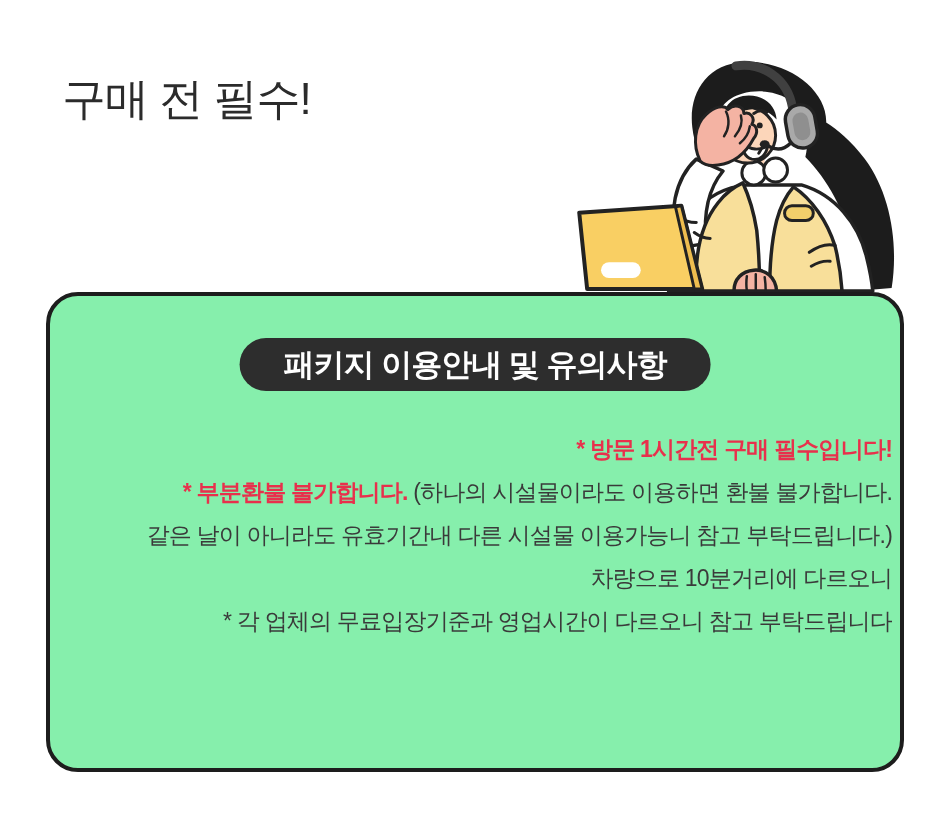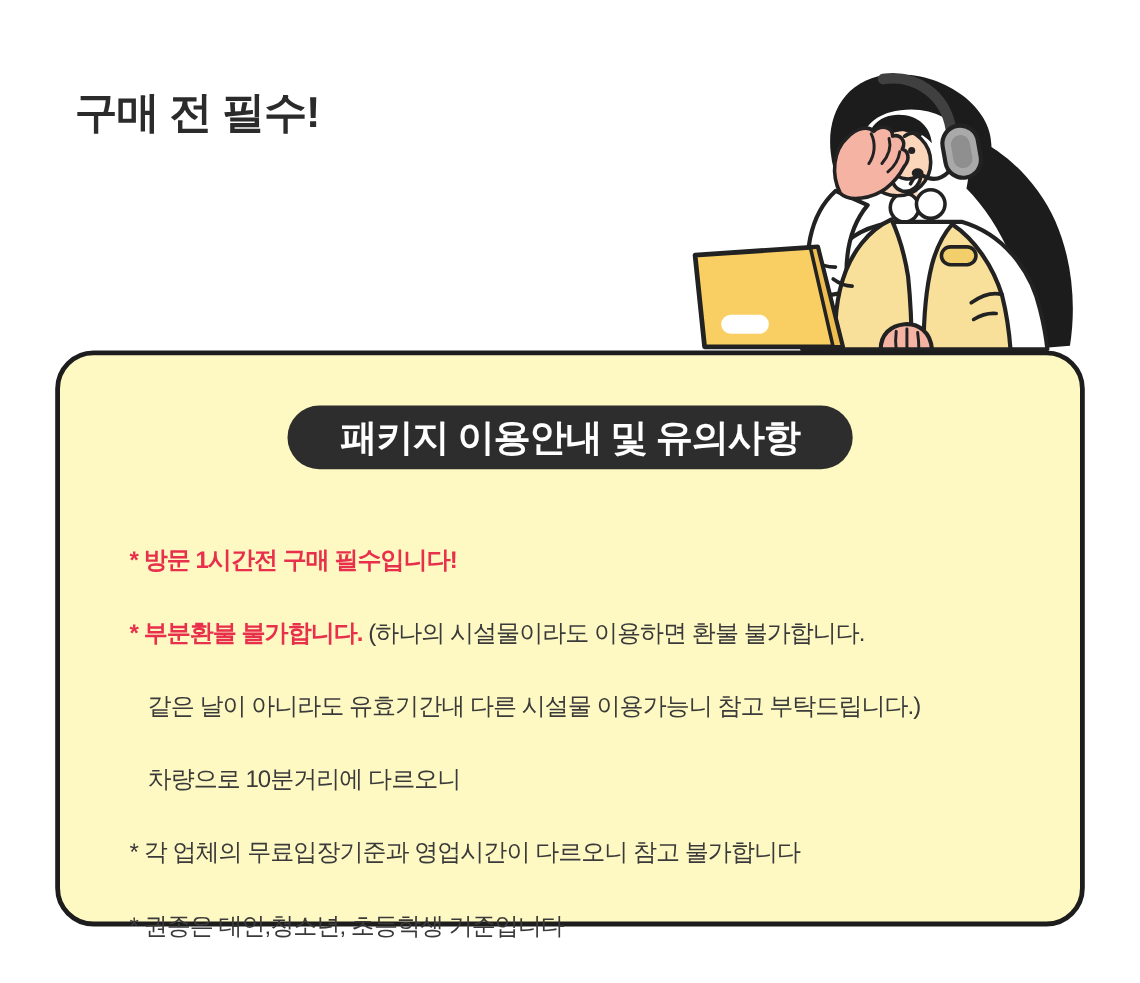--- a/index.html
+++ b/index.html
@@ -2,42 +2,42 @@
 <html><head>
 <meta charset="utf-8">
 <style>
   html,body{margin:0;padding:0;background:#fff;}
   .canvas{
     position:relative;width:950px;height:819px;background:#ffffff;overflow:hidden;
     font-family:"Liberation Sans",sans-serif;
   }
   .kicker{
     position:absolute;left:62px;top:70px;
-    font-size:36px;font-weight:bold;color:#2b2b2b;letter-spacing:-1px;
+    font-size:44px;font-weight:normal;color:#2b2b2b;letter-spacing:-1px;
   }
   .title{
     position:absolute;left:52px;top:104px;
     font-family:"DejaVu Sans",sans-serif;
     font-size:134px;font-weight:bold;color:#2b2b2b;letter-spacing:-5px;line-height:1.08;
   }
   .illustration{position:absolute;left:548px;top:50px;width:360px;height:243px;}
   .notice-box{
     position:absolute;left:46px;top:292px;width:858px;height:480px;box-sizing:border-box;
-    border:4px solid #1d1d1d;border-radius:32px;background:#fef9c3;
+    border:4px solid #1d1d1d;border-radius:32px;background:#86efac;
   }
   .badge{
     position:absolute;left:50%;top:42px;transform:translateX(-50%);
     background:#2d2d2d;color:#ffffff;border-radius:27px;
     height:53px;line-height:53px;padding:0 44px;white-space:nowrap;
     font-size:31px;font-weight:bold;letter-spacing:-1px;
   }
   .notice-list{position:absolute;left:40px;top:132px;right:8px;overflow:hidden;}
   .line{
-    margin:18px;font-size:20px;line-height:43px;color:#3a3a3a;
-    letter-spacing:-0.8px;white-space:nowrap;
+    margin:0;font-size:23px;line-height:43px;color:#3a3a3a;
+    letter-spacing:-0.8px;white-space:nowrap;text-align:right;
   }
   .line.indent{padding-left:15px;}
   .seg-red{color:#e8304c;font-weight:bold;}
   .seg-dark{color:#3a3a3a;font-weight:normal;}
 </style>
 </head>
 <body>
 
 <div class="canvas">
 
@@ -104,18 +104,17 @@
   </svg>
 
   <div class="notice-box">
     <div class="badge">패키지 이용안내 및 유의사항</div>
 
     <div class="notice-list">
       <p class="line"><span class="seg-red">* 방문 1시간전 구매 필수입니다!</span></p>
       <p class="line"><span class="seg-red">* 부분환불 불가합니다.</span><span class="seg-dark"> (하나의 시설물이라도 이용하면 환불 불가합니다.</span></p>
       <p class="line indent"><span class="seg-dark">같은 날이 아니라도 유효기간내 다른 시설물 이용가능니 참고 부탁드립니다.)</span></p>
       <p class="line indent"><span class="seg-dark">차량으로 10분거리에 다르오니</span></p>
-      <p class="line"><span class="seg-dark">* 각 업체의 무료입장기준과 영업시간이 다르오니 참고 불가합니다</span></p>
-      <p class="line"><span class="seg-dark">* 권종은 대인,청소년, 초등학생 기준입니다</span></p>
+      <p class="line"><span class="seg-dark">* 각 업체의 무료입장기준과 영업시간이 다르오니 참고 부탁드립니다</span></p>
     </div>
   </div>
 
 </div>
 
 </body></html>

